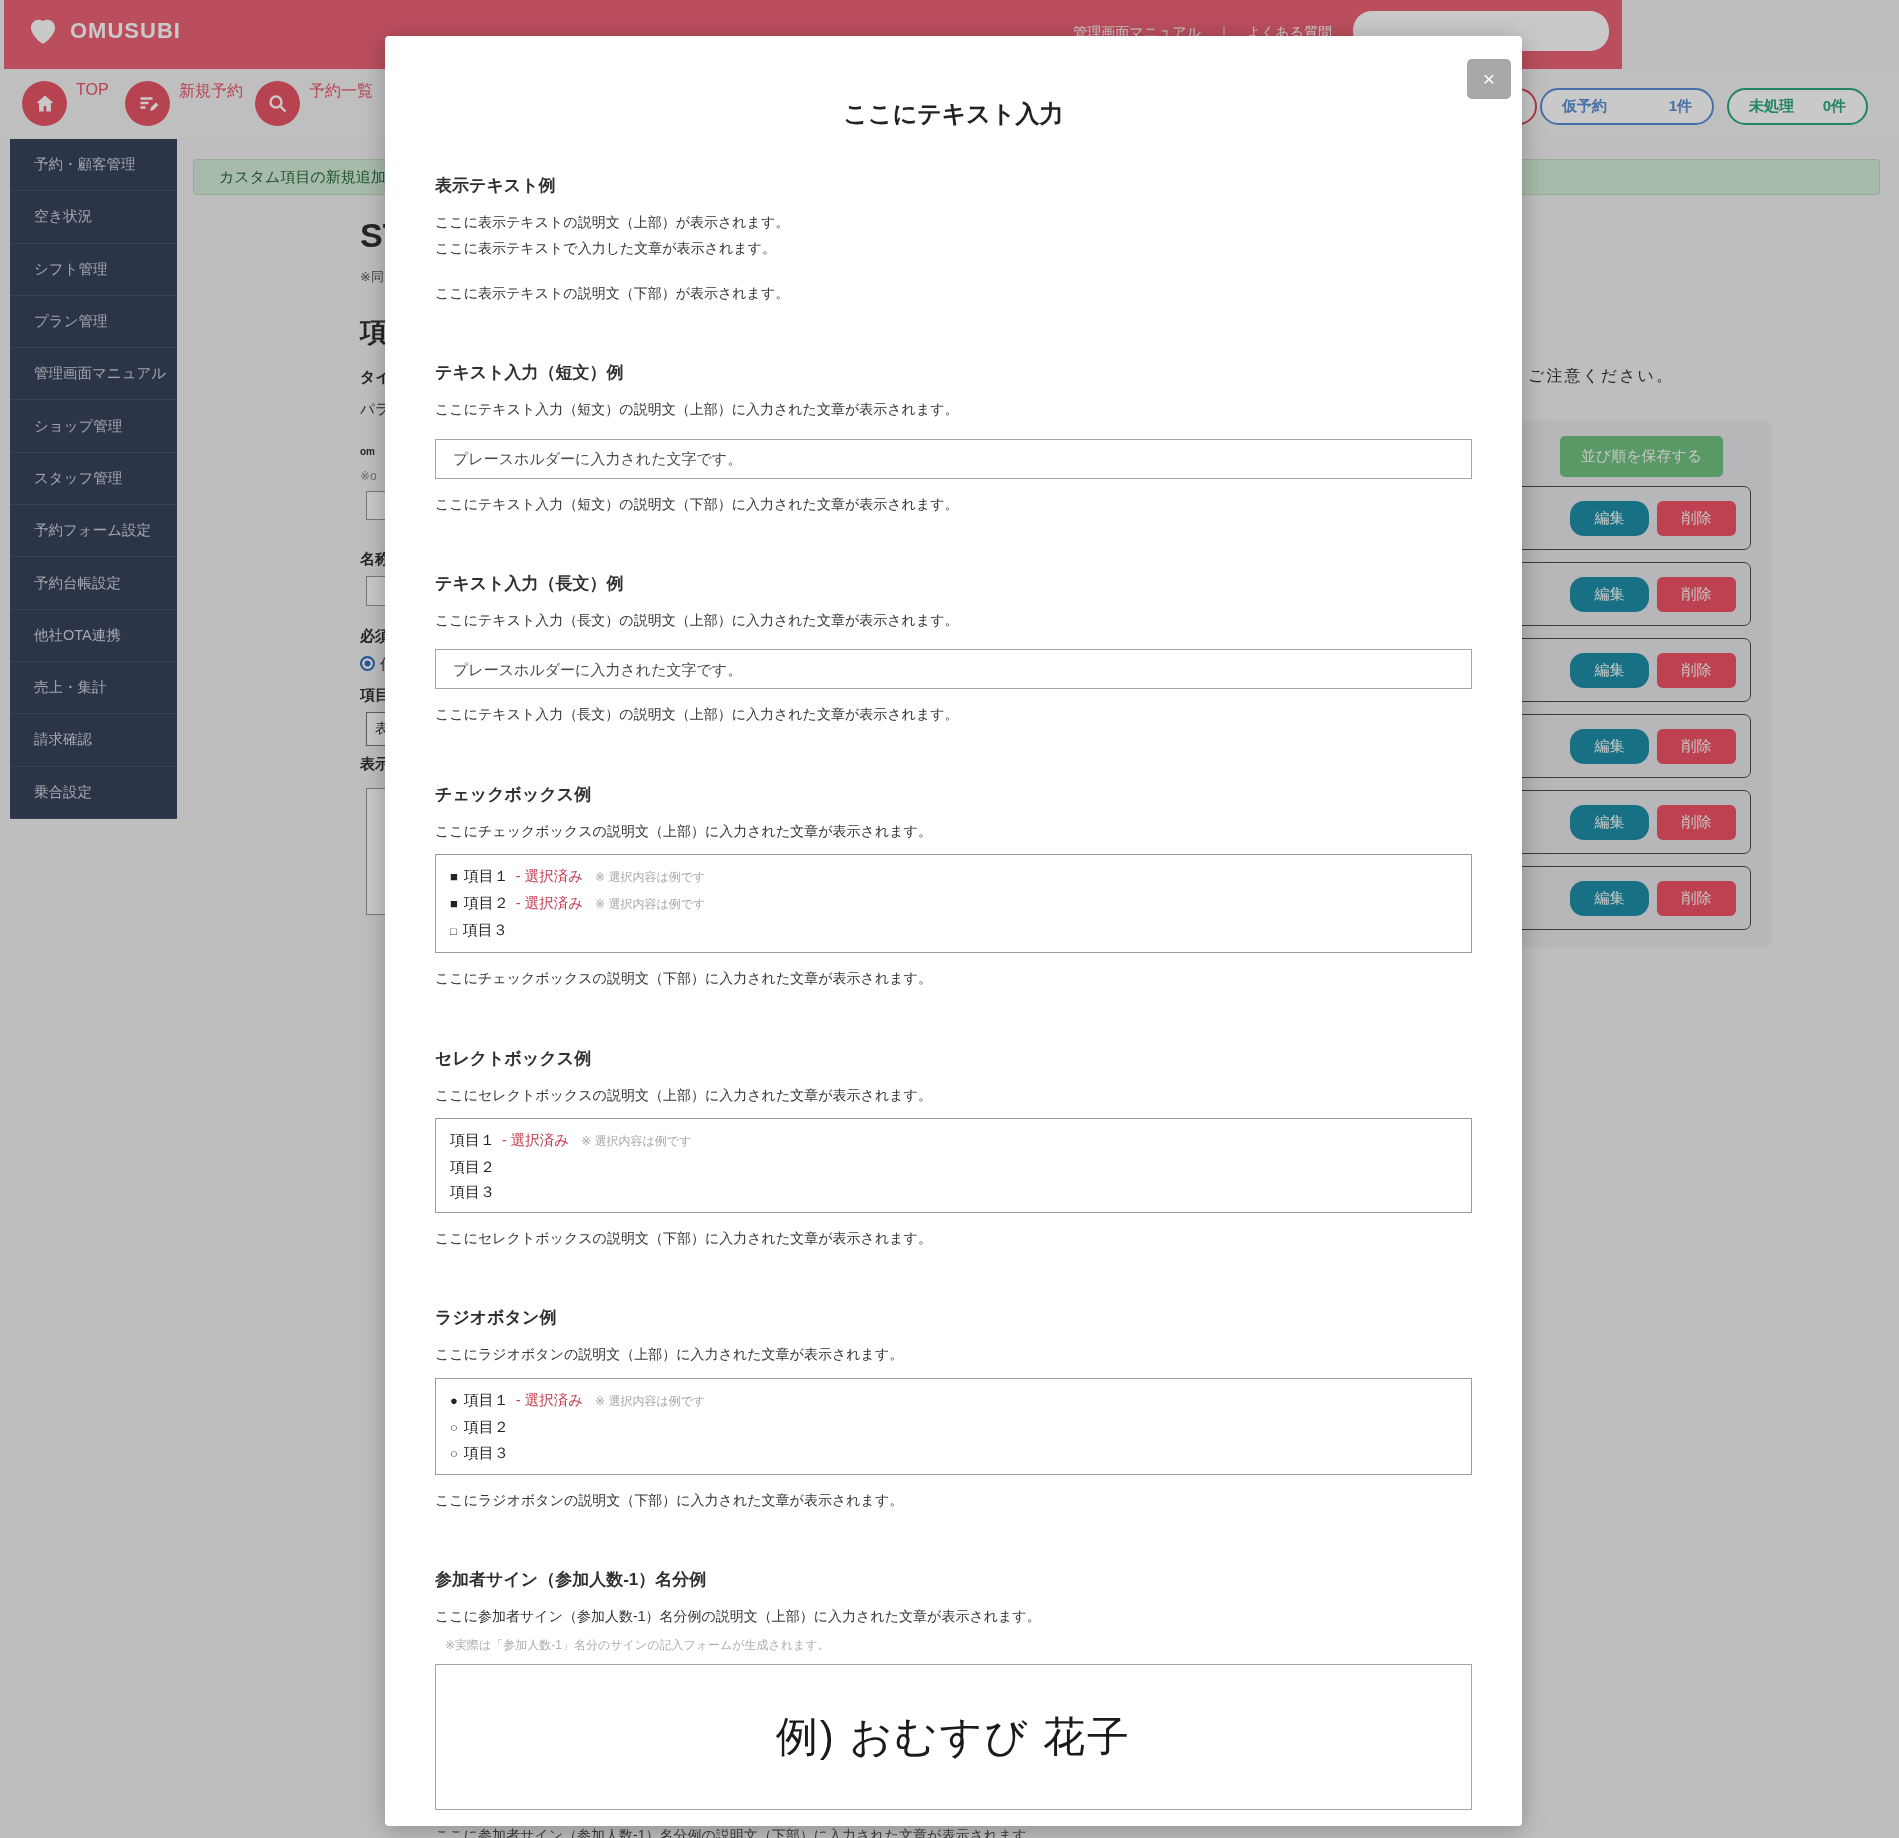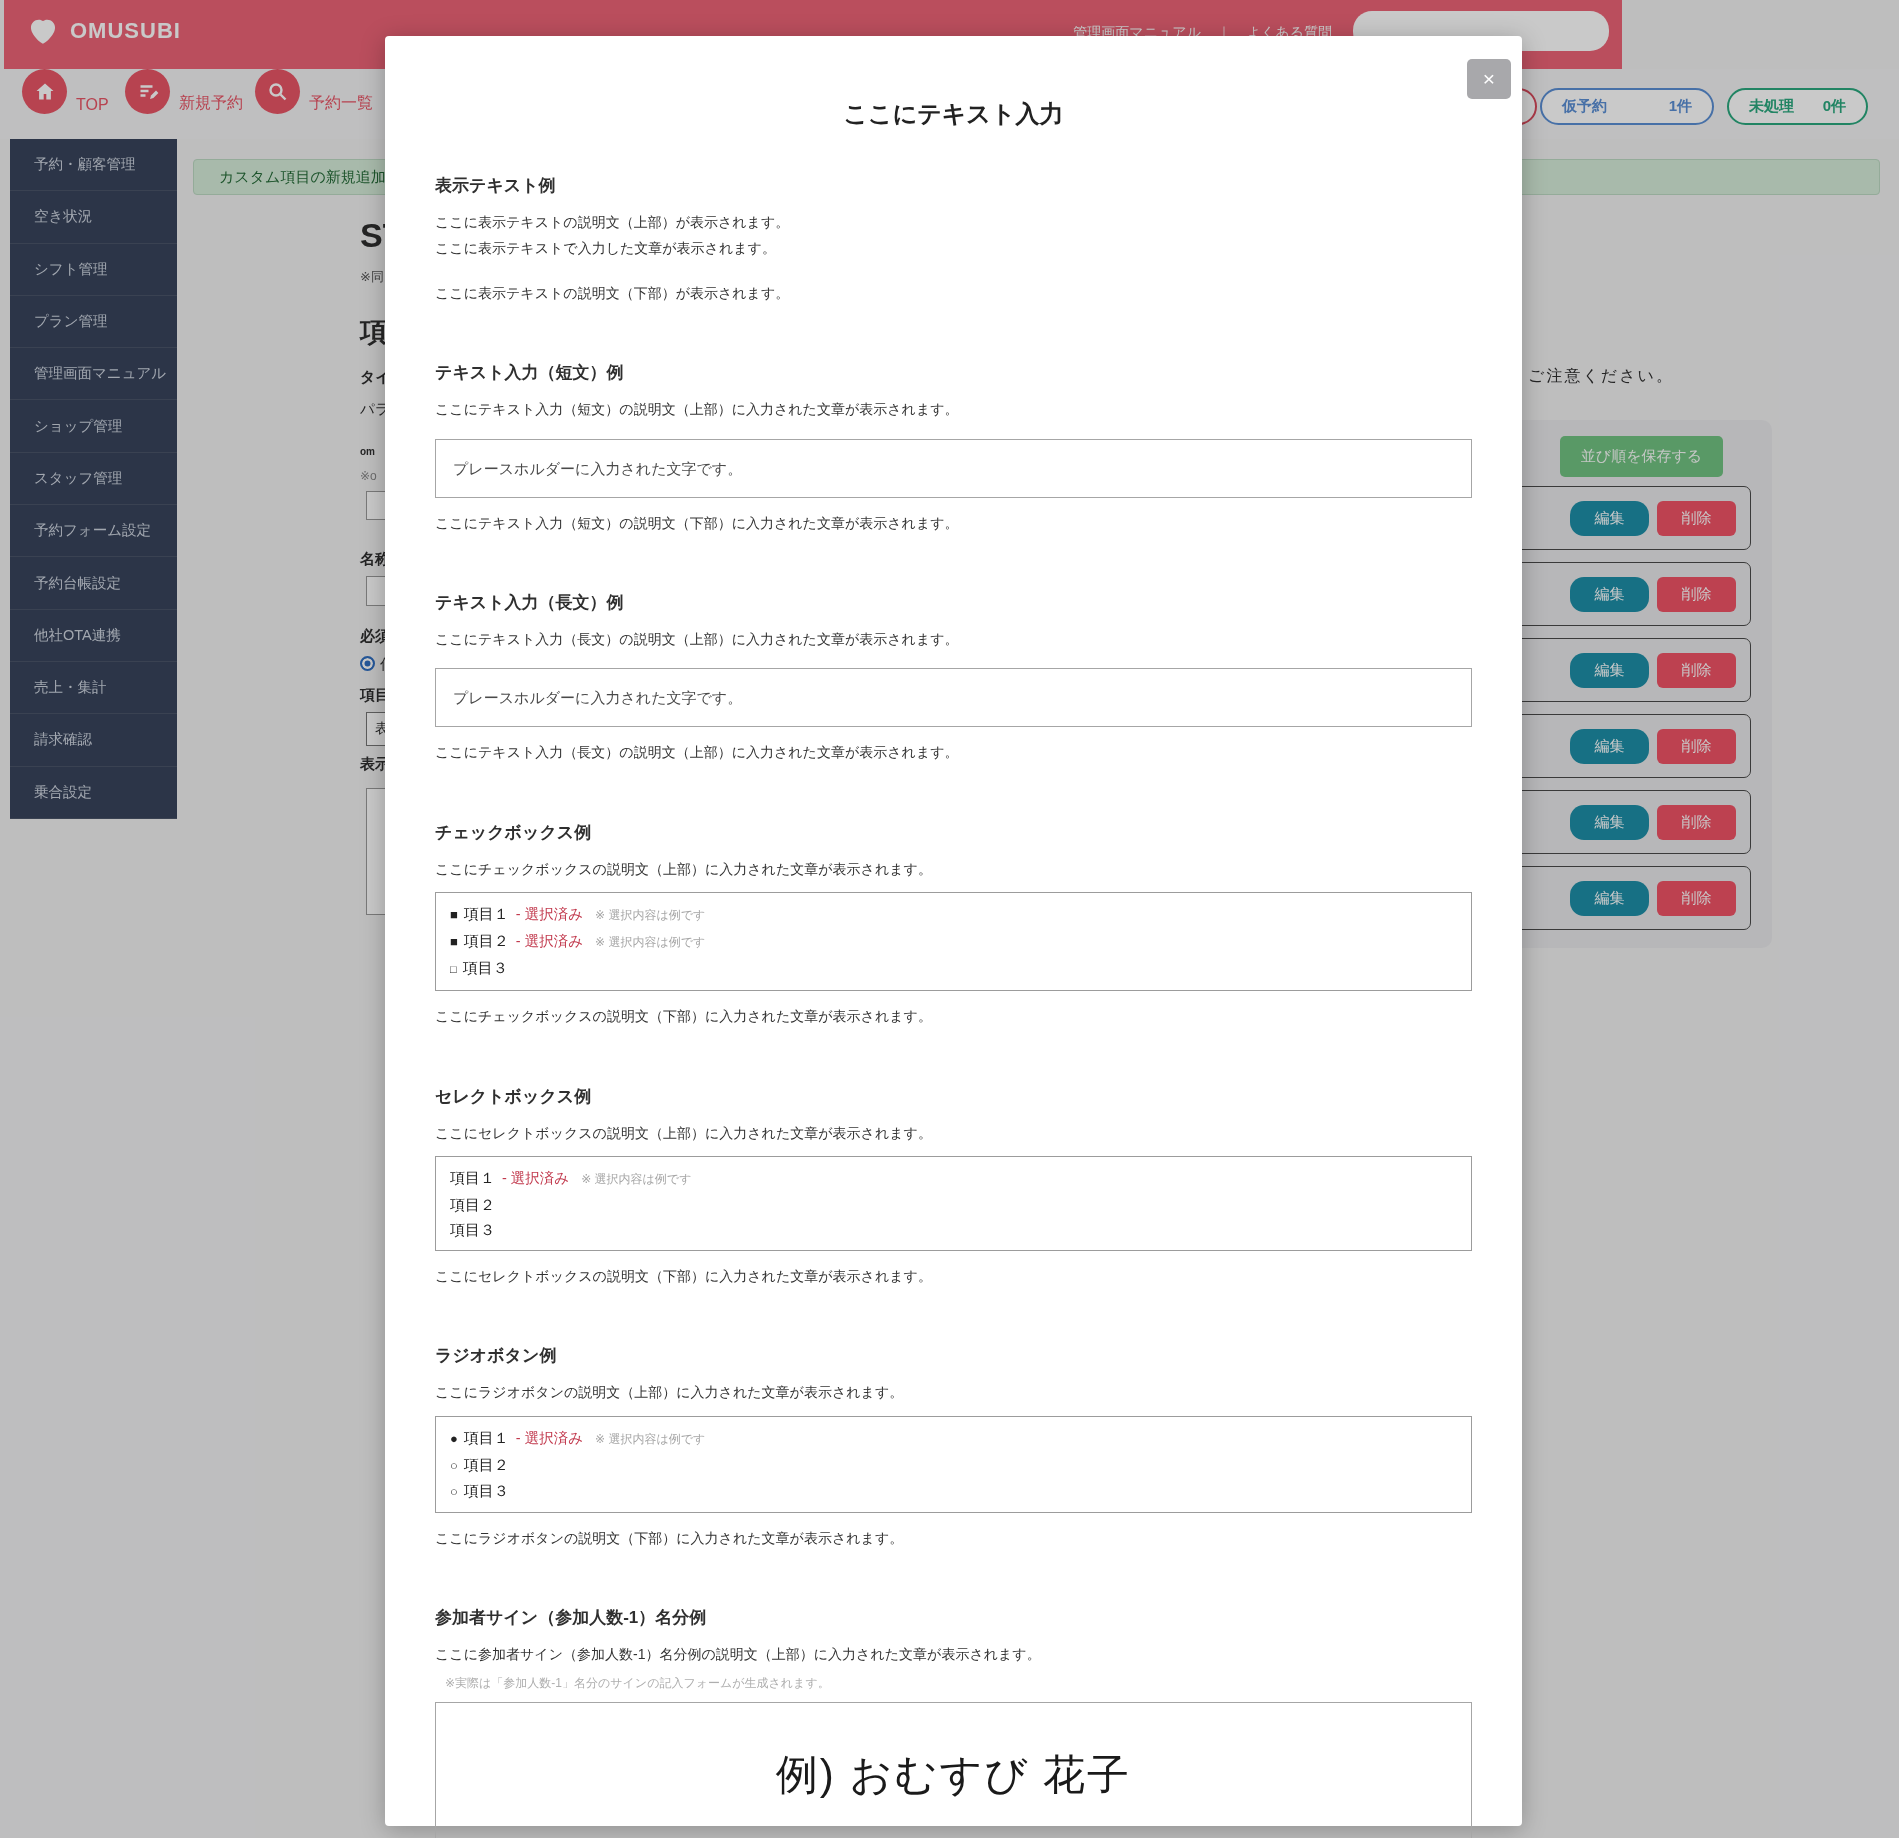--- a/index.html
+++ b/index.html
@@ -11,21 +11,21 @@
   
   .hdr{position:absolute;left:4px;top:0;width:1618px;height:69px;background:#ec6476;}
   .logo{position:absolute;left:20px;top:14px;display:flex;align-items:center;gap:8px;}
   .logo svg{width:38px;height:34px;}
   .logo-text{color:#fff;font-weight:bold;font-size:22px;letter-spacing:1px;}
   .hdr-links{position:absolute;right:290px;top:24px;display:flex;align-items:center;gap:16px;color:#fff;font-size:14px;}
   .hdr-link{cursor:pointer;}
   .hdr-div{opacity:.8;}
   .hdr-search{position:absolute;right:13px;top:11px;width:256px;height:40px;background:#fff;border:none;border-radius:19px;padding:0 16px;font-size:14px;box-sizing:border-box;}
   .navbar{position:absolute;left:0;top:69px;width:1899px;height:70px;background:#f3f3f4;}
-  .nav-item{position:absolute;top:0;display:flex;align-items:flex-end;gap:9px;cursor:pointer;}
+  .nav-item{position:absolute;top:12px;display:flex;align-items:flex-start;gap:9px;cursor:pointer;}
   .nav-circle{width:45px;height:45px;border-radius:50%;background:#e85566;display:flex;align-items:center;justify-content:center;}
   .nav-circle svg{width:24px;height:24px;}
   .nav-label{color:#e85566;font-size:16px;}
   .pill{position:absolute;top:88px;height:37px;border-radius:20px;background:#fff;display:flex;align-items:center;justify-content:space-between;padding:0 20px;box-sizing:border-box;font-size:15px;font-weight:bold;cursor:pointer;}
   .pill-blue{border:2px solid #5b8fd4;color:#5b8fd4;left:1540px;width:174px;}
   .pill-green{border:2px solid #2aa87e;color:#2aa87e;left:1727px;width:141px;}
   .pill-red-partial{position:absolute;top:88px;left:1455px;width:82px;height:37px;border-radius:20px;background:#fff;border:2px solid #d94a5c;box-sizing:border-box;}
   .sidebar{position:absolute;left:10px;top:139px;width:167px;background:#38445c;}
   .side-item{height:51.3px;display:flex;align-items:center;padding-left:24px;color:#ced4df;font-size:14.5px;border-bottom:1px solid #4a5469;cursor:pointer;white-space:nowrap;overflow:hidden;}
   .banner{position:absolute;left:193px;top:159px;width:1687px;height:36px;background:#d5ecd9;border:1px solid #bcd9c2;border-radius:4px;box-sizing:border-box;display:flex;align-items:center;padding-left:25px;color:#256b38;font-size:15px;}
@@ -50,21 +50,21 @@
   .overlay{position:absolute;left:0;top:0;width:1899px;height:1838px;background:rgba(0,0,0,.21);z-index:10;}
   .modal{position:absolute;left:385px;top:36px;width:1137px;height:1790px;background:#fff;border-radius:4px;z-index:20;box-shadow:0 4px 24px rgba(0,0,0,.25);}
   .modal-close{position:absolute;right:11px;top:23px;width:44px;height:40px;background:#a8a8ab;border:none;border-radius:5px;color:#fff;font-size:21px;cursor:pointer;display:flex;align-items:center;justify-content:center;font-family:inherit;}
   .modal-inner{padding:62px 50px 0 50px;}
   .modal-title{text-align:center;font-size:24px;font-weight:bold;color:#222;margin:0 0 44px 0;}
   .sec{margin-bottom:57px;}
   .sec-h{font-size:17px;font-weight:bold;color:#2f2f2f;margin:0 0 14px 0;}
   .sec-p{font-size:14px;color:#333;margin:0 0 4px 0;line-height:1.6;}
   .sec-p.gap{margin-top:22px;}
   .sec-p.below{margin-top:14px;}
-  .txt-input{width:100%;height:59px;border:1px solid #a6a6a6;box-sizing:border-box;margin-top:14px;padding:0 17px;font-size:15px;font-family:inherit;color:#333;background:#fff;}
+  .txt-input{width:100%;height:40px;border:1px solid #a6a6a6;box-sizing:border-box;margin-top:14px;padding:0 17px;font-size:15px;font-family:inherit;color:#333;background:#fff;}
   .txt-input::placeholder{color:#4a4a4a;opacity:1;}
   .frame{border:1px solid #9c9c9c;margin-top:12px;padding:8px 14px;}
   .opt-row{display:flex;align-items:baseline;line-height:25px;font-size:15px;color:#222;cursor:pointer;}
   .glyph{margin-right:6px;font-size:13px;}
   .glyph.small{font-size:11px;}
   .opt-selected{color:#c23a4e;margin-left:7px;font-size:14.5px;}
   .opt-note{color:#a5a5a5;font-size:12px;margin-left:12px;}
   .sign-note{font-size:12px;color:#aeaeae;margin:10px 0 4px 10px;}
   .sign-box{border:1px solid #a6a6a6;height:144px;margin-top:10px;display:flex;align-items:center;justify-content:center;}
   .sign-text{font-size:42px;color:#1a1a1a;letter-spacing:2px;}

